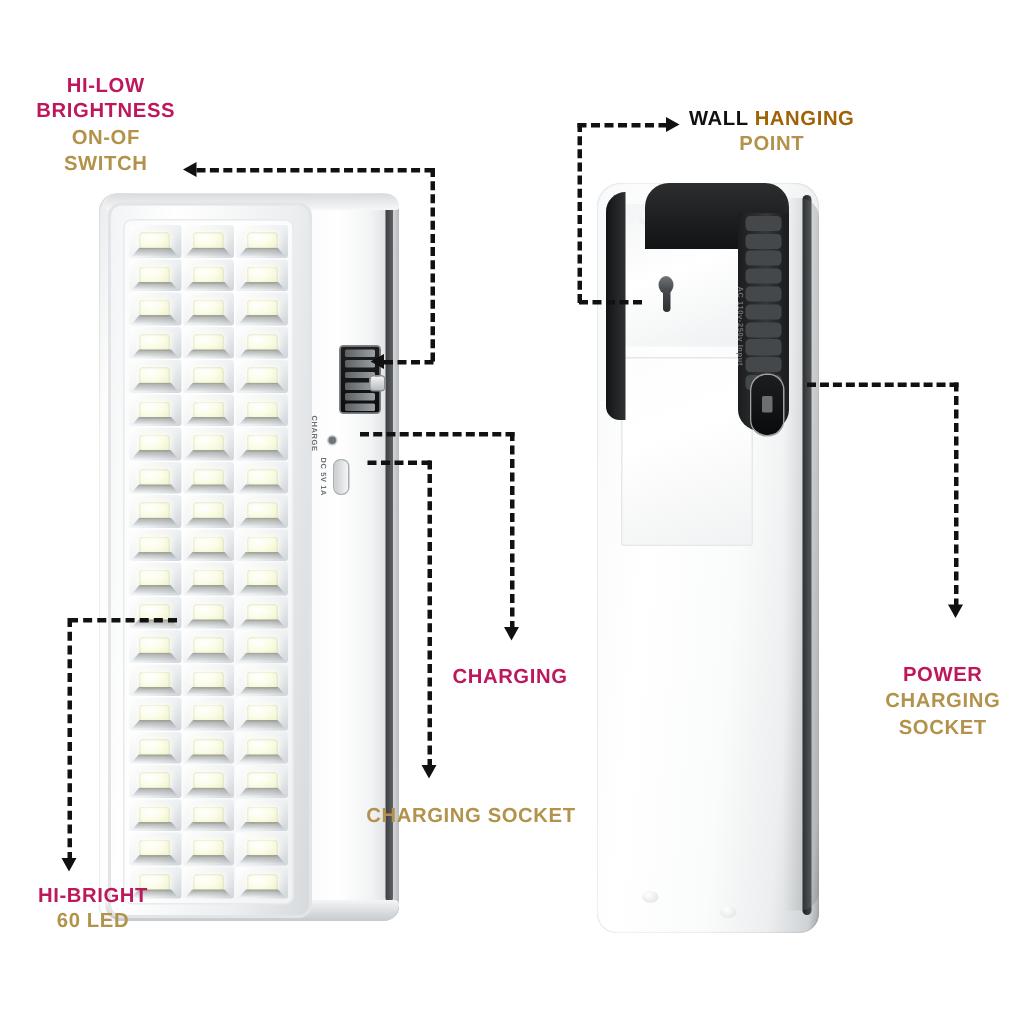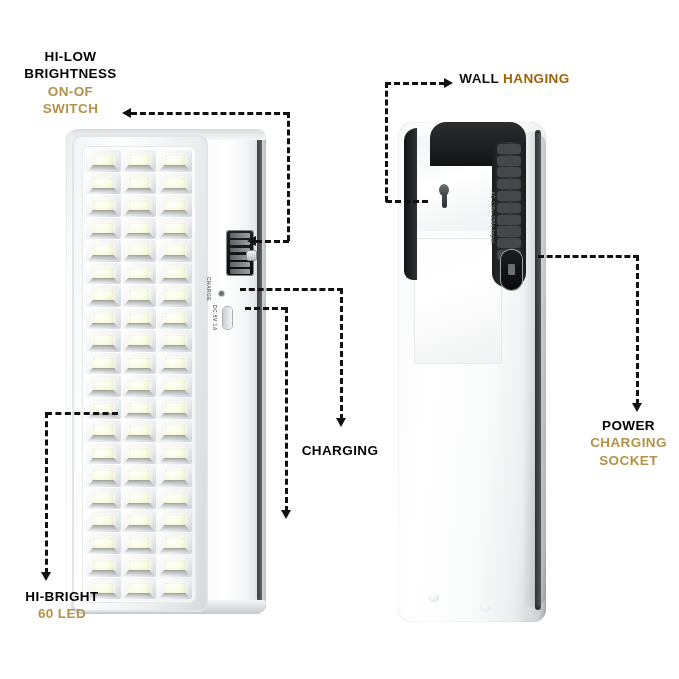--- a/index.html
+++ b/index.html
@@ -3,21 +3,21 @@
 <meta charset="utf-8">
 <style>
   html,body{margin:0;padding:0;background:#ffffff;}
   body{width:679px;height:679px;overflow:hidden;
        font-family:"Liberation Sans", sans-serif;}
   #stage{position:relative;width:679px;height:679px;background:#fff;}
 
   
   .callout{position:absolute;font-weight:bold;letter-spacing:.4px;
            line-height:1.28;font-size:13.5px;text-transform:uppercase;}
-  .callout .b{color:#000000;display:block;}
+  .callout .b{color:#be185d;display:block;}
   .callout .g{color:#b3934b;display:block;}
   .callout .inline{display:inline;}
   .ctr{text-align:center;}
 
   
   .dashH{position:absolute;height:0;border-top:3px dashed #111;}
   .dashV{position:absolute;width:0;border-left:3px dashed #111;}
   .arrowL,.arrowR,.arrowU,.arrowD{position:absolute;width:0;height:0;}
   .arrowL{border-top:5px solid transparent;border-bottom:5px solid transparent;border-right:9px solid #111;}
   .arrowR{border-top:5px solid transparent;border-bottom:5px solid transparent;border-left:9px solid #111;}
@@ -450,30 +450,32 @@
   <div class="callout ctr" style="left:18px;top:48px;width:105px;">
     <span class="b">HI-LOW</span>
     <span class="b">BRIGHTNESS</span>
     <span class="g">ON-OF</span>
     <span class="g">SWITCH</span>
   </div>
 
   <div class="callout ctr" style="left:452px;top:70px;width:125px;">
     <span><span class="inline" style="color:#111111">WALL</span>
       <span class="inline" style="color:#a16207">HANGING</span></span>
+    <span class="g">POINT</span>
   </div>
 
   <div class="callout ctr" style="left:285px;top:442px;width:110px;">
     <span class="b">CHARGING</span>
   </div>
 
   <div class="callout ctr" style="left:239px;top:535px;width:150px;">
-  </div>
-
-  <div class="callout ctr" style="left:578px;top:417px;width:101px;">
+    <span class="g">CHARGING SOCKET</span>
+  </div>
+
+  <div class="callout ctr" style="left:578px;top:441px;width:101px;">
     <span class="b">POWER</span>
     <span class="g">CHARGING</span>
     <span class="g">SOCKET</span>
   </div>
 
   <div class="callout ctr" style="left:0px;top:588px;width:92px;padding-left:16px;">
     <span class="b">HI-BRIGHT</span>
     <span class="g">60 LED</span>
   </div>
 

